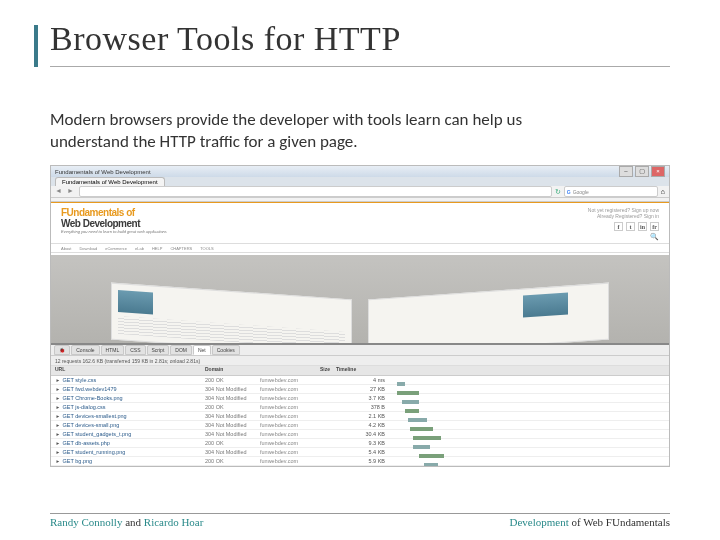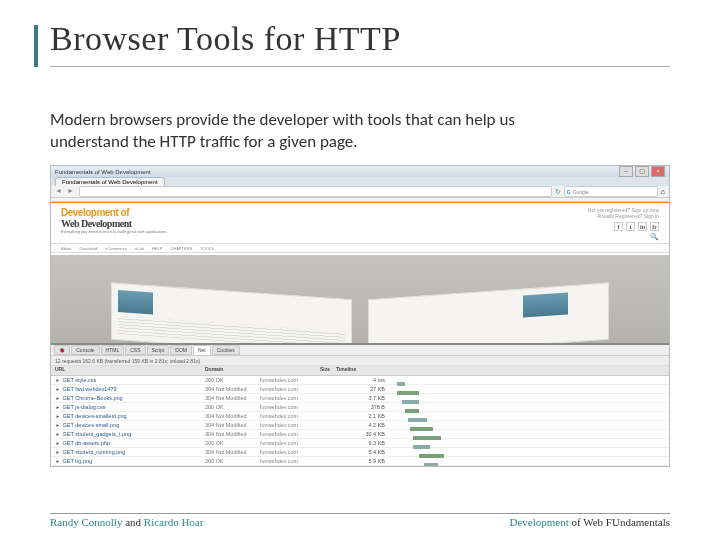--- a/index.html
+++ b/index.html
@@ -23,21 +23,21 @@
 .url { flex: 1; height: 9px; background: #fff; border: 1px solid #ccc; border-radius: 2px; }
 .search { width: 90px; height: 9px; background: #fff; border: 1px solid #ccc; border-radius: 2px; display: flex; align-items: center; font-size: 5px; color: #888; padding-left: 2px; gap: 2px; }
 .bookbar { height: 10px; background: #f2f2f2; border-bottom: 1px solid #ccc; }
 .orange-strip { height: 4px; background: #e89a1f; }
 
 
 .page { flex: 0 0 140px; background: #fff; position: relative; overflow: hidden; }
 .site-header { display: flex; justify-content: space-between; padding: 4px 10px 2px 10px; }
 .logo { font-size: 10px; }
 .logo .l1 { font-family: Impact, sans-serif; color: #e89a1f; font-weight: bold; letter-spacing: -0.5px; }
-.logo .l2 { font-family: Liberation Serif, serif; color: #3b3b3b; font-weight: bold; letter-spacing: -0.5px; }
+.logo .l2 { font-family: Liberation Sans, sans-serif; color: #3b3b3b; font-weight: bold; letter-spacing: -0.5px; }
 .logo .tag { font-size: 4px; color: #777; font-style: italic; }
 .header-right { text-align: right; font-size: 5px; color: #999; }
 .social { display: flex; gap: 3px; justify-content: flex-end; margin-top: 3px; }
 .social span { width: 7px; height: 7px; border: 1px solid #ccc; display: inline-flex; align-items: center; justify-content: center; font-size: 6px; color: #555; font-family: Georgia, serif; font-weight: bold; }
 .mag { margin-top: 2px; font-size: 7px; color: #555; text-align: right; }
 .menubar2 { height: 8px; border-top: 1px solid #ddd; border-bottom: 1px solid #ddd; display: flex; gap: 8px; padding: 0 10px; font-size: 4px; color: #888; align-items: center; }
 .hero { height: 90px; background: linear-gradient(180deg, #c4c3c0 0%, #b3b2ae 100%); position: relative; margin-top: 2px; }
 .book { position: absolute; left: 60px; top: 28px; right: 60px; bottom: 0; }
 .bpage { position: absolute; background: #f5f4f0; border: 1px solid #ddd; }
 .bp1 { left: 0; top: 8px; width: 48%; height: 55px; transform: skew(0, 4deg); }
@@ -71,21 +71,21 @@
 .footer { position: absolute; left: 50px; right: 50px; bottom: 12px; border-top: 1px solid #999; display: flex; justify-content: space-between; font-size: 11px; padding-top: 2px; color: #333; }
 .footer .teal { color: #2a8a8a; }
 </style>
 </head>
 <body>
 
 <div class="slide">
   <div class="accent"></div>
   <h1 class="title">Browser Tools for HTTP</h1>
   <hr class="rule">
-  <p class="body">Modern browsers provide the developer with tools that can help us understand the HTTP traffic for a given page.</p>
+  <p class="body">Modern browsers provide the developer with tools learn can help us understand the HTTP traffic for a given page.</p>
 
   <div class="screenshot">
 
     <div class="win-title">
       <span>Fundamentals of Web Development</span>
       <div class="win-ctrls">
         <span>–</span>
         <span>▢</span>
         <span class="close">×</span>
       </div>
@@ -105,21 +105,21 @@
         <span>Google</span>
       </div>
       <span>⌂</span>
     </div>
     <div class="bookbar"></div>
     <div class="orange-strip"></div>
 
     <div class="page">
       <div class="site-header">
         <div class="logo">
-          <div><span class="l1">Development of</span></div>
+          <div><span class="l1">FUndamentals of</span></div>
           <div><span class="l2">Web Development</span></div>
           <div class="tag">Everything you need to learn to build great web applications</div>
         </div>
         <div class="header-right">
           <div>Not yet registered? Sign up now</div>
           <div>Already Registered? Sign in</div>
           <div class="social">
             <span>f</span>
             <span>t</span>
             <span>in</span>

